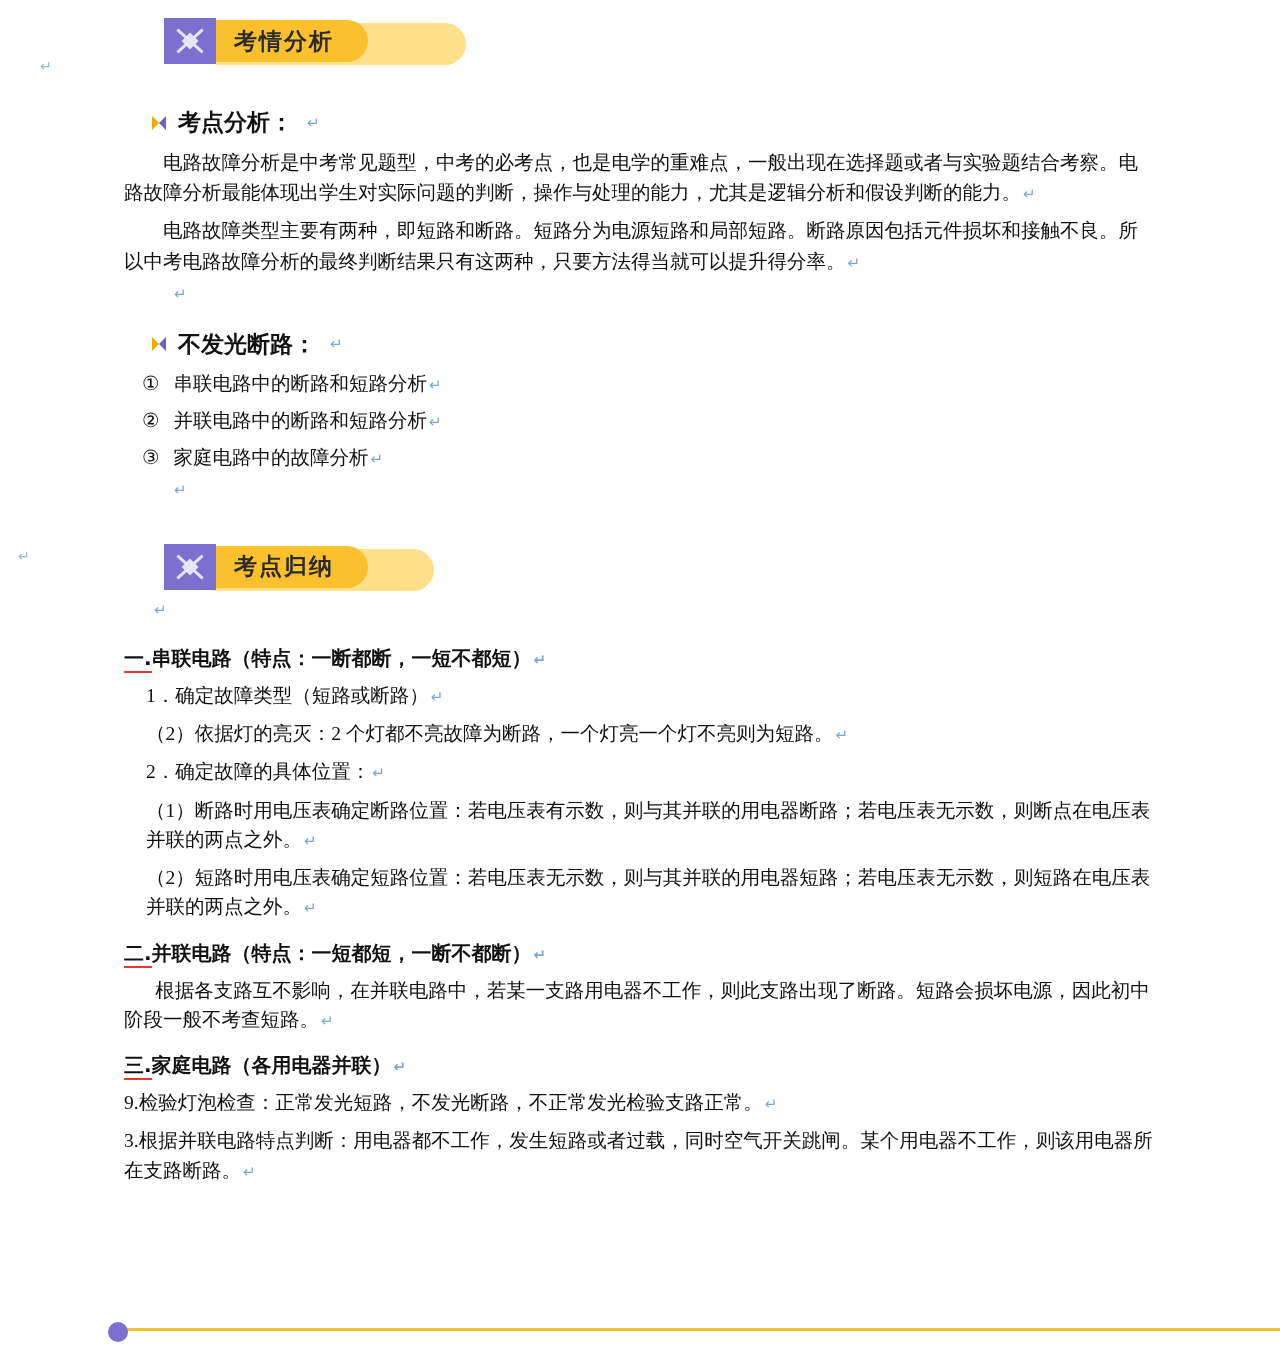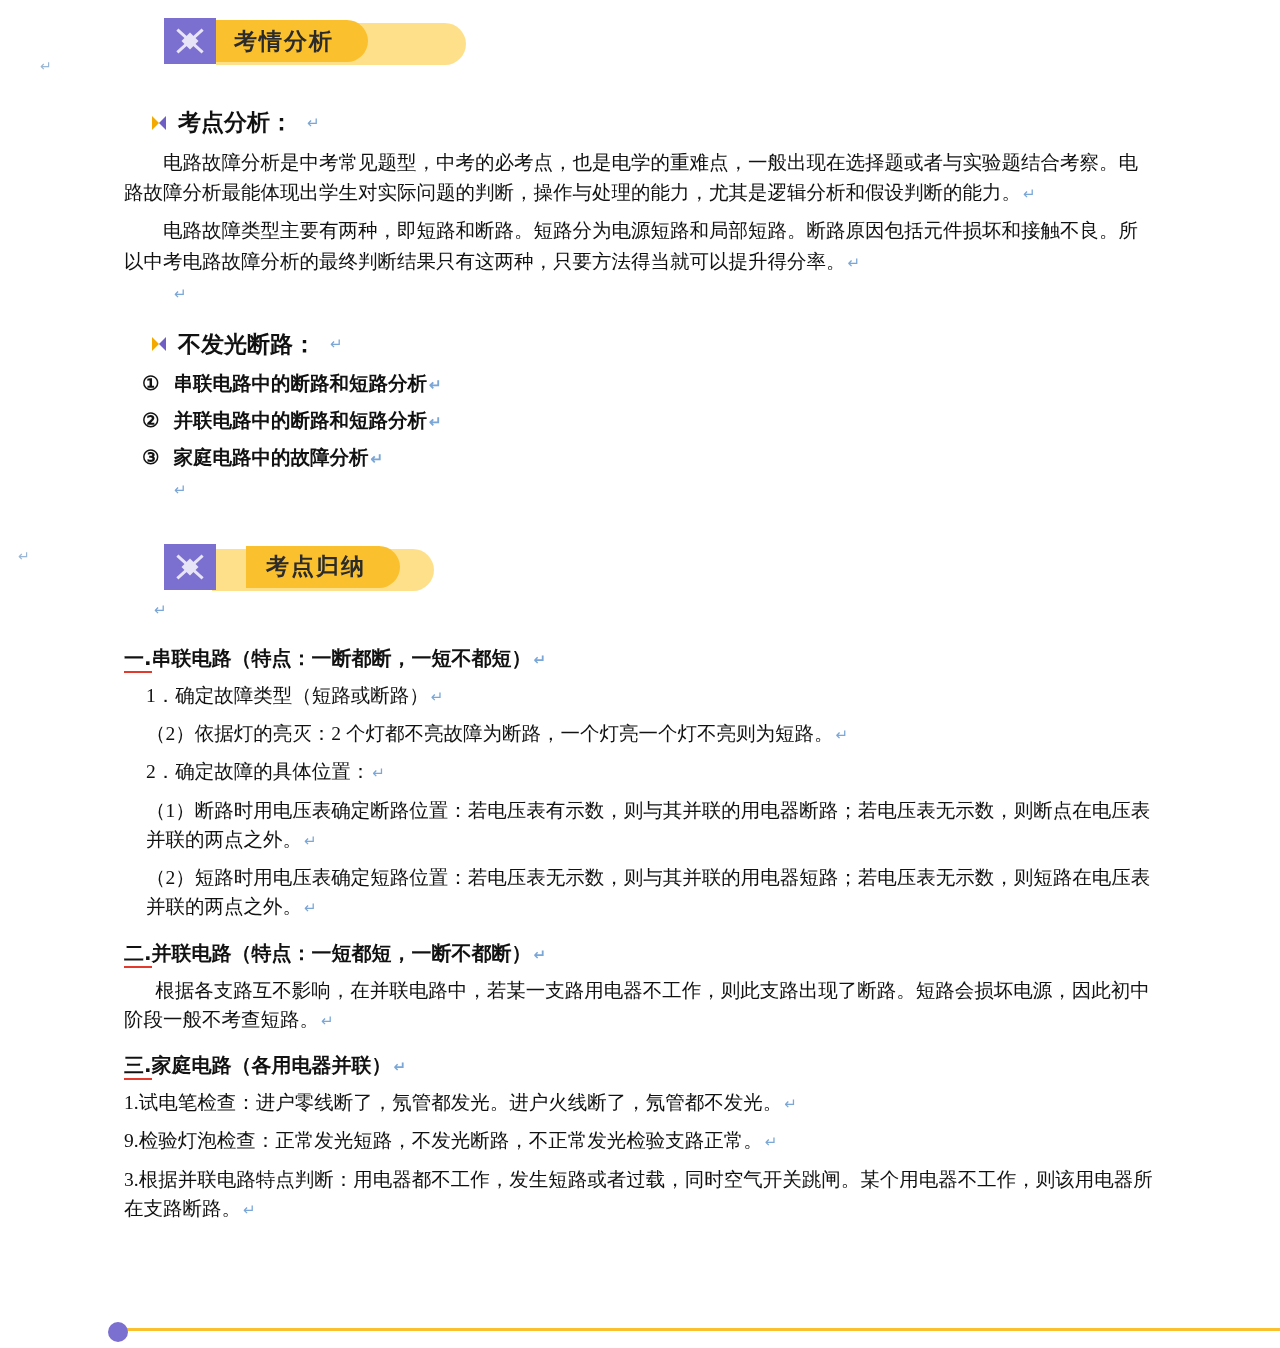--- a/index.html
+++ b/index.html
@@ -131,21 +131,20 @@
   .empty-line {
     height: 26px;
     padding-left: 48px;
     box-sizing: border-box;
   }
   .num-line {
     font-size: 19.5px;
     margin: 10px 0 10px 0;
     padding-left: 18px;
     color: #111;
-    font-weight: bold;
   }
   .num-circle {
     display: inline-block;
     margin-right: 14px;
   }
   h3.sec {
     font-family: "DejaVu Sans", sans-serif;
     font-weight: bold;
     font-size: 20px;
     margin: 18px 0 6px 0;
@@ -246,21 +245,21 @@
       <span class="num-circle">②</span><span>并联电路中的断路和短路分析</span><span class="pilcrow">↵</span>
     </div>
     <div class="num-line">
       <span class="num-circle">③</span><span>家庭电路中的故障分析</span><span class="pilcrow">↵</span>
     </div>
 
     <div class="empty-line"><span class="pilcrow">↵</span></div>
     <div class="empty-line"></div>
 
     <div class="banner-wrap" style="margin-top:10px;">
-      <div class="banner" style="width:270px;gap:32px;">
+      <div class="banner" style="width:270px;">
         <div class="banner-shadow" style="left:48px; width:222px;"></div>
         <div class="banner-badge">
           <span class="badge-diamond"></span>
         </div>
         <div class="banner-pill">
           <span class="banner-text">考点归纳</span>
         </div>
       </div>
     </div>
 
@@ -277,21 +276,20 @@
     <div class="sub ind1"><span>（2）短路时用电压表确定短路位置：若电压表无示数，则与其并联的用电器短路；若电压表无示数，则短路在电压表并联的两点之外。</span><span class="pilcrow">↵</span></div>
 
     <h3 class="sec">
       <span class="u-red">二.</span><span>并联电路（特点：一短都短，一断不都断）</span><span class="pilcrow">↵</span>
     </h3>
     <div class="sub" style="text-indent:1.6em;"><span>根据各支路互不影响，在并联电路中，若某一支路用电器不工作，则此支路出现了断路。短路会损坏电源，因此初中阶段一般不考查短路。</span><span class="pilcrow">↵</span></div>
 
     <h3 class="sec">
       <span class="u-red">三.</span><span>家庭电路（各用电器并联）</span><span class="pilcrow">↵</span>
     </h3>
-    <div class="sub"><span>1.试电笔检查：进户零线断了，氖管都发光。进户火线断了，氖管都不发光。</span><span class="pilcrow">↵</span></div>
     <div class="sub"><span>9.检验灯泡检查：正常发光短路，不发光断路，不正常发光检验支路正常。</span><span class="pilcrow">↵</span></div>
     <div class="sub"><span>3.根据并联电路特点判断：用电器都不工作，发生短路或者过载，同时空气开关跳闸。某个用电器不工作，则该用电器所在支路断路。</span><span class="pilcrow">↵</span></div>
 
   </div>
 
   <div class="bottom-bar">
     <div class="bottom-line"></div>
     <div class="bottom-dot"></div>
   </div>
 </div>

